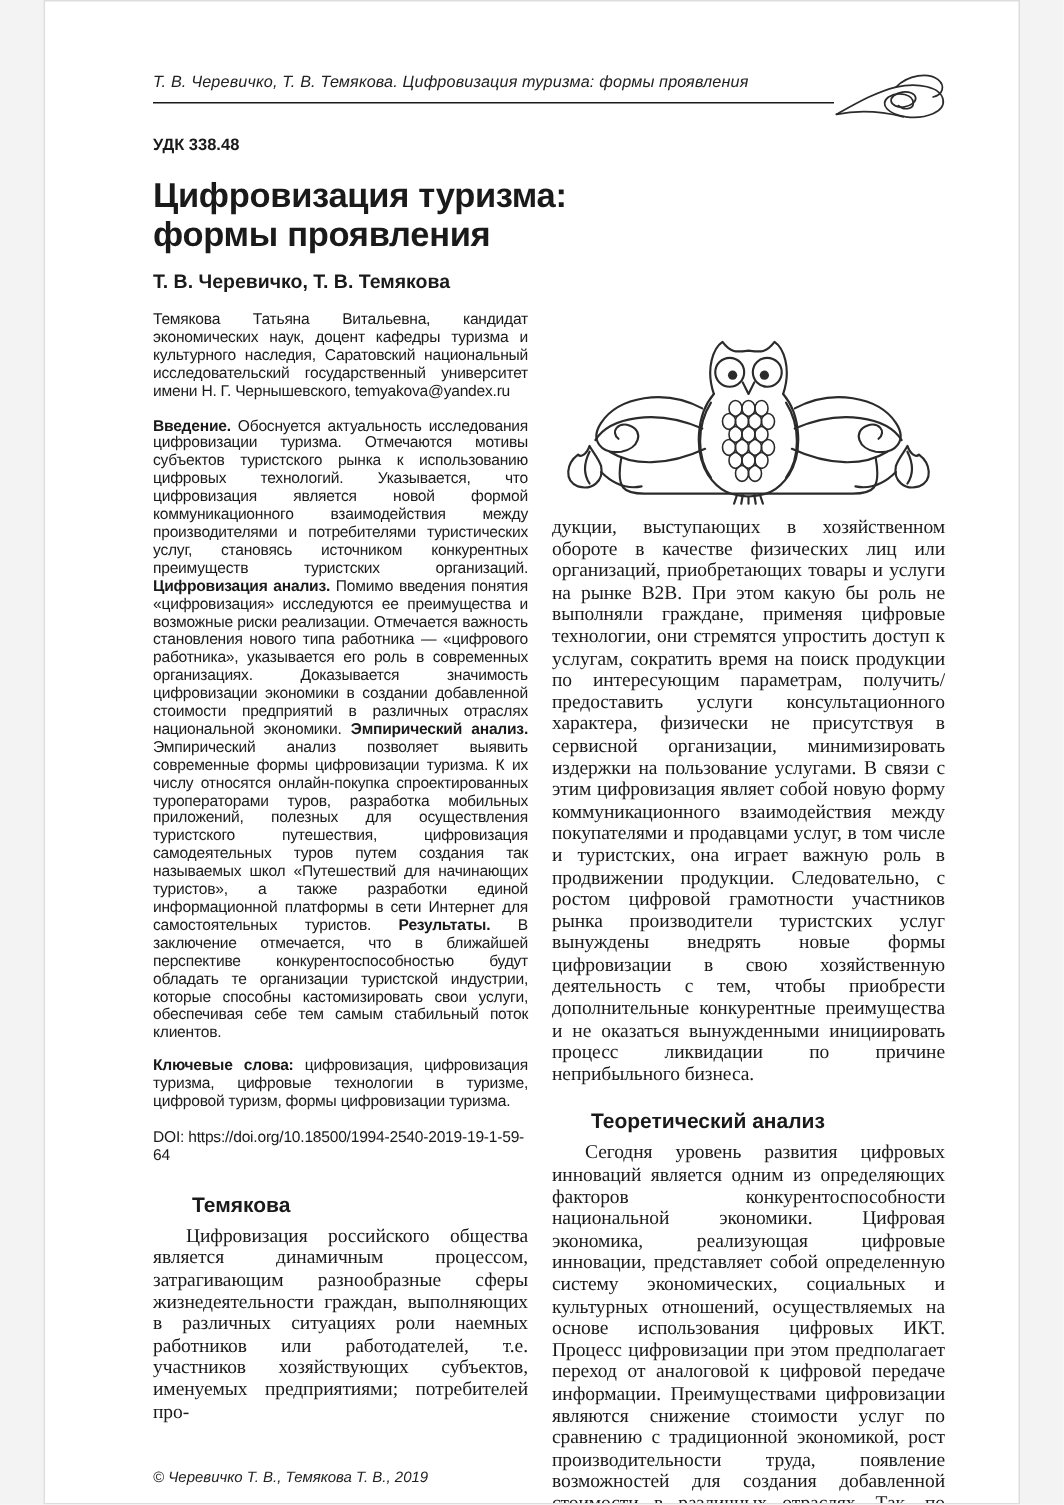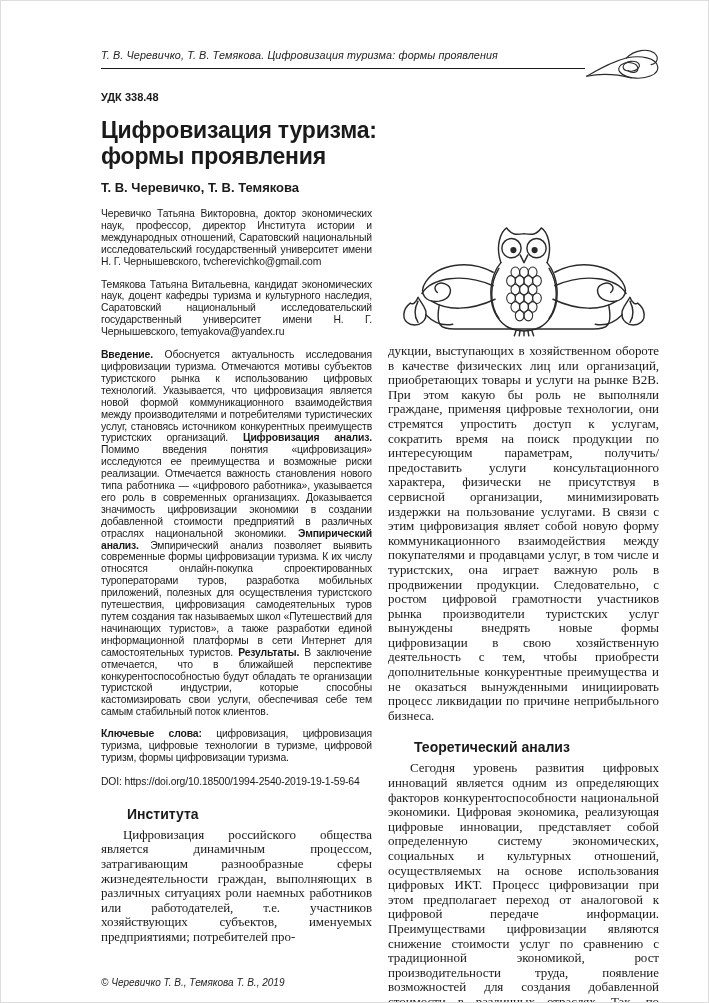--- a/index.html
+++ b/index.html
@@ -1,23 +1,23 @@
 <!DOCTYPE html>
 <html lang="ru"><head>
 <meta charset="utf-8">
 <style>
   html,body{margin:0;padding:0;background:#f3f3f3;}
   .page{
     position:relative;
-    width:709px;height:1003px;
+    width:651px;height:1003px;
     margin:0 auto;
     background:#ffffff;
     border:1px solid #ddd;
     box-sizing:border-box;
-    padding:48px 49px 0 100px;
+    padding:48px 49px 0 72px;
     overflow:hidden;
     color:#1a1a1a;
     font-family:"Liberation Sans",sans-serif;
   }
   
   .runhead-wrap{position:relative;border-bottom:1.5px solid #1a1a1a;padding-bottom:7px;}
   .runhead{font-style:italic;font-size:10.8px;color:#222;letter-spacing:.1px;}
   .flourish{position:absolute;right:-2px;bottom:-15px;width:76px;height:40px;background:#fff;}
   
   .udc{margin-top:22px;font-size:11px;font-weight:bold;}
@@ -61,42 +61,41 @@
   <div class="udc">УДК 338.48</div>
 
   <h1 class="title" style="margin:14px 0 0 0;">Цифровизация туризма:
 формы проявления</h1>
 
   <div class="authors">Т. В. Черевичко, Т. В. Темякова</div>
 
   <div class="columns">
 
     <div class="col">
-      <p class="bio">Черевичко Татьяна Викторовна, доктор экономических наук, профессор, директор Института истории и международных отношений, Саратовский национальный исследовательский государственный университет имени Н. Г. Чернышевского, tvcherevichko@gmail.com</p>
       <p class="bio">Темякова Татьяна Витальевна, кандидат экономических наук, доцент кафедры туризма и культурного наследия, Саратовский национальный исследовательский государственный университет имени Н. Г. Чернышевского, temyakova@yandex.ru</p>
 
       <p class="abstract">
         <span class="seg-label">Введение.</span>
         <span>Обоснуется актуальность исследования цифровизации туризма. Отмечаются мотивы субъектов туристского рынка к использованию цифровых технологий. Указывается, что цифровизация является новой формой коммуникационного взаимодействия между производителями и потребителями туристических услуг, становясь источником конкурентных преимуществ туристских организаций.</span>
         <span class="seg-label">Цифровизация анализ.</span>
         <span>Помимо введения понятия «цифровизация» исследуются ее преимущества и возможные риски реализации. Отмечается важность становления нового типа работника — «цифрового работника», указывается его роль в современных организациях. Доказывается значимость цифровизации экономики в создании добавленной стоимости предприятий в различных отраслях национальной экономики.</span>
         <span class="seg-label">Эмпирический анализ.</span>
         <span>Эмпирический анализ позволяет выявить современные формы цифровизации туризма. К их числу относятся онлайн-покупка спроектированных туроператорами туров, разработка мобильных приложений, полезных для осуществления туристского путешествия, цифровизация самодеятельных туров путем создания так называемых школ «Путешествий для начинающих туристов», а также разработки единой информационной платформы в сети Интернет для самостоятельных туристов.</span>
         <span class="seg-label">Результаты.</span>
         <span>В заключение отмечается, что в ближайшей перспективе конкурентоспособностью будут обладать те организации туристской индустрии, которые способны кастомизировать свои услуги, обеспечивая себе тем самым стабильный поток клиентов.</span>
       </p>
 
       <p class="kw abstract">
         <span class="kw-label">Ключевые слова:</span>
         <span>цифровизация, цифровизация туризма, цифровые технологии в туризме, цифровой туризм, формы цифровизации туризма.</span>
       </p>
 
       <p class="doi">DOI: https://doi.org/10.18500/1994-2540-2019-19-1-59-64</p>
 
-      <div class="sec-head first">Института</div>
+      <div class="sec-head first">Темякова</div>
       <p class="serif indent">Цифровизация российского общества является динамичным процессом, затрагивающим разнообразные сферы жизнедеятельности граждан, выполняющих в различных ситуациях роли наемных работников или работодателей, т.е. участников хозяйствующих субъектов, именуемых предприятиями; потребителей про-</p>
 
       <div class="copyright">© Черевичко Т. В., Темякова Т. В., 2019</div>
     </div>
 
     <div class="col">
 
       <svg class="owl" viewBox="0 0 272 118" aria-hidden="true">
         <g stroke="#2b2b2b" fill="none" stroke-width="1.5" stroke-linejoin="round" stroke-linecap="round">
 

